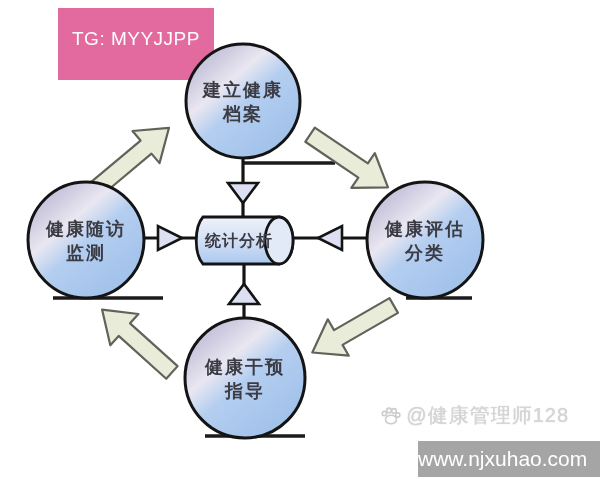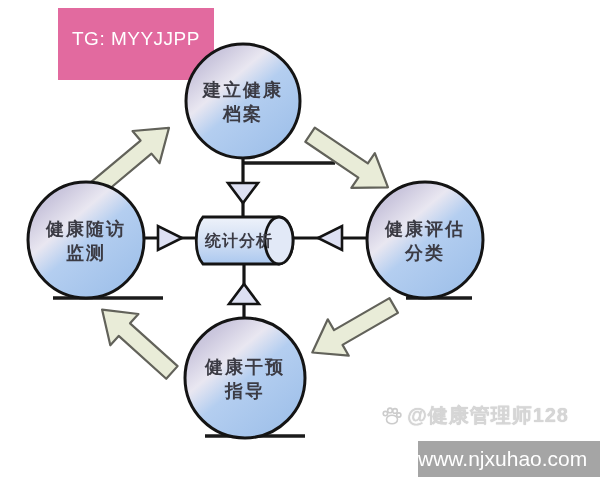--- a/index.html
+++ b/index.html
@@ -45,21 +45,21 @@
   
   .author {
     position: absolute;
     top: 402px;
     right: 31px;
     display: flex;
     align-items: center;
     gap: 5px;
     color: #d6d6d6;
     font-size: 20px;
-    font-weight: bold;
+    font-weight: normal;
     letter-spacing: 1px;
     text-shadow: 0 0 1px #c2c2c2;
     white-space: nowrap;
   }
   
   .sitebar {
     position: absolute;
     right: 0;
     bottom: 3px;
     width: 182px;

